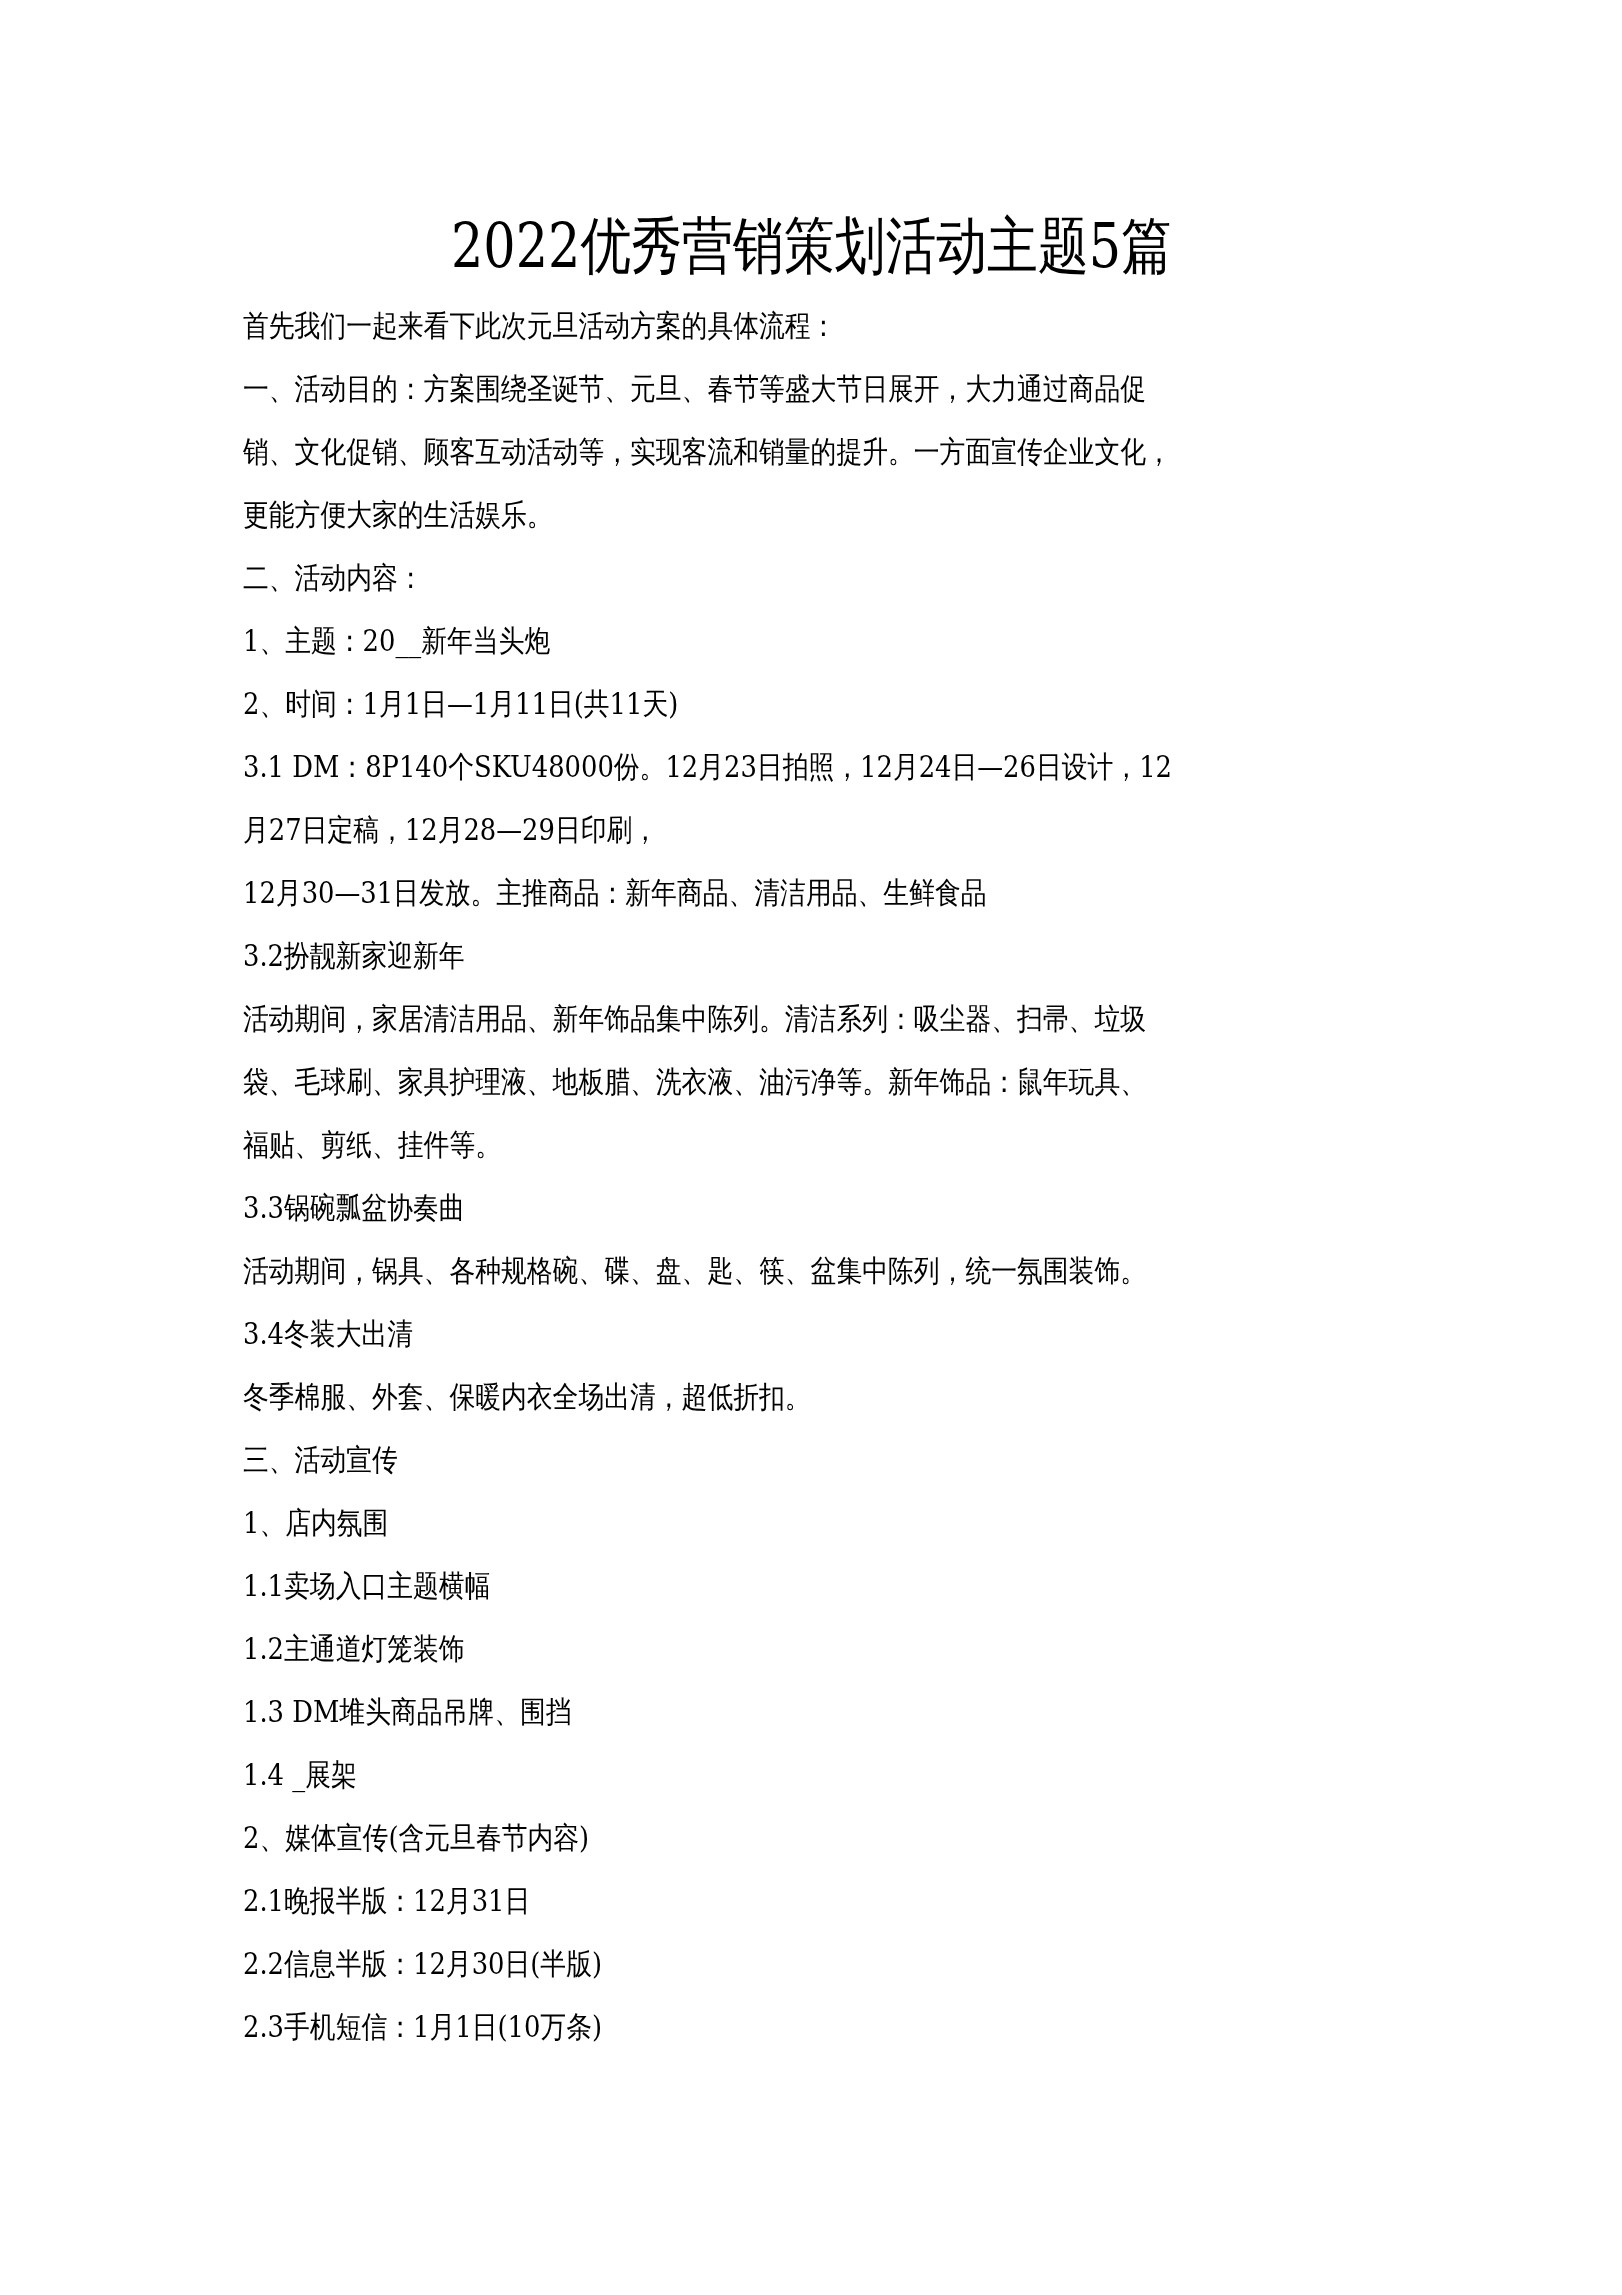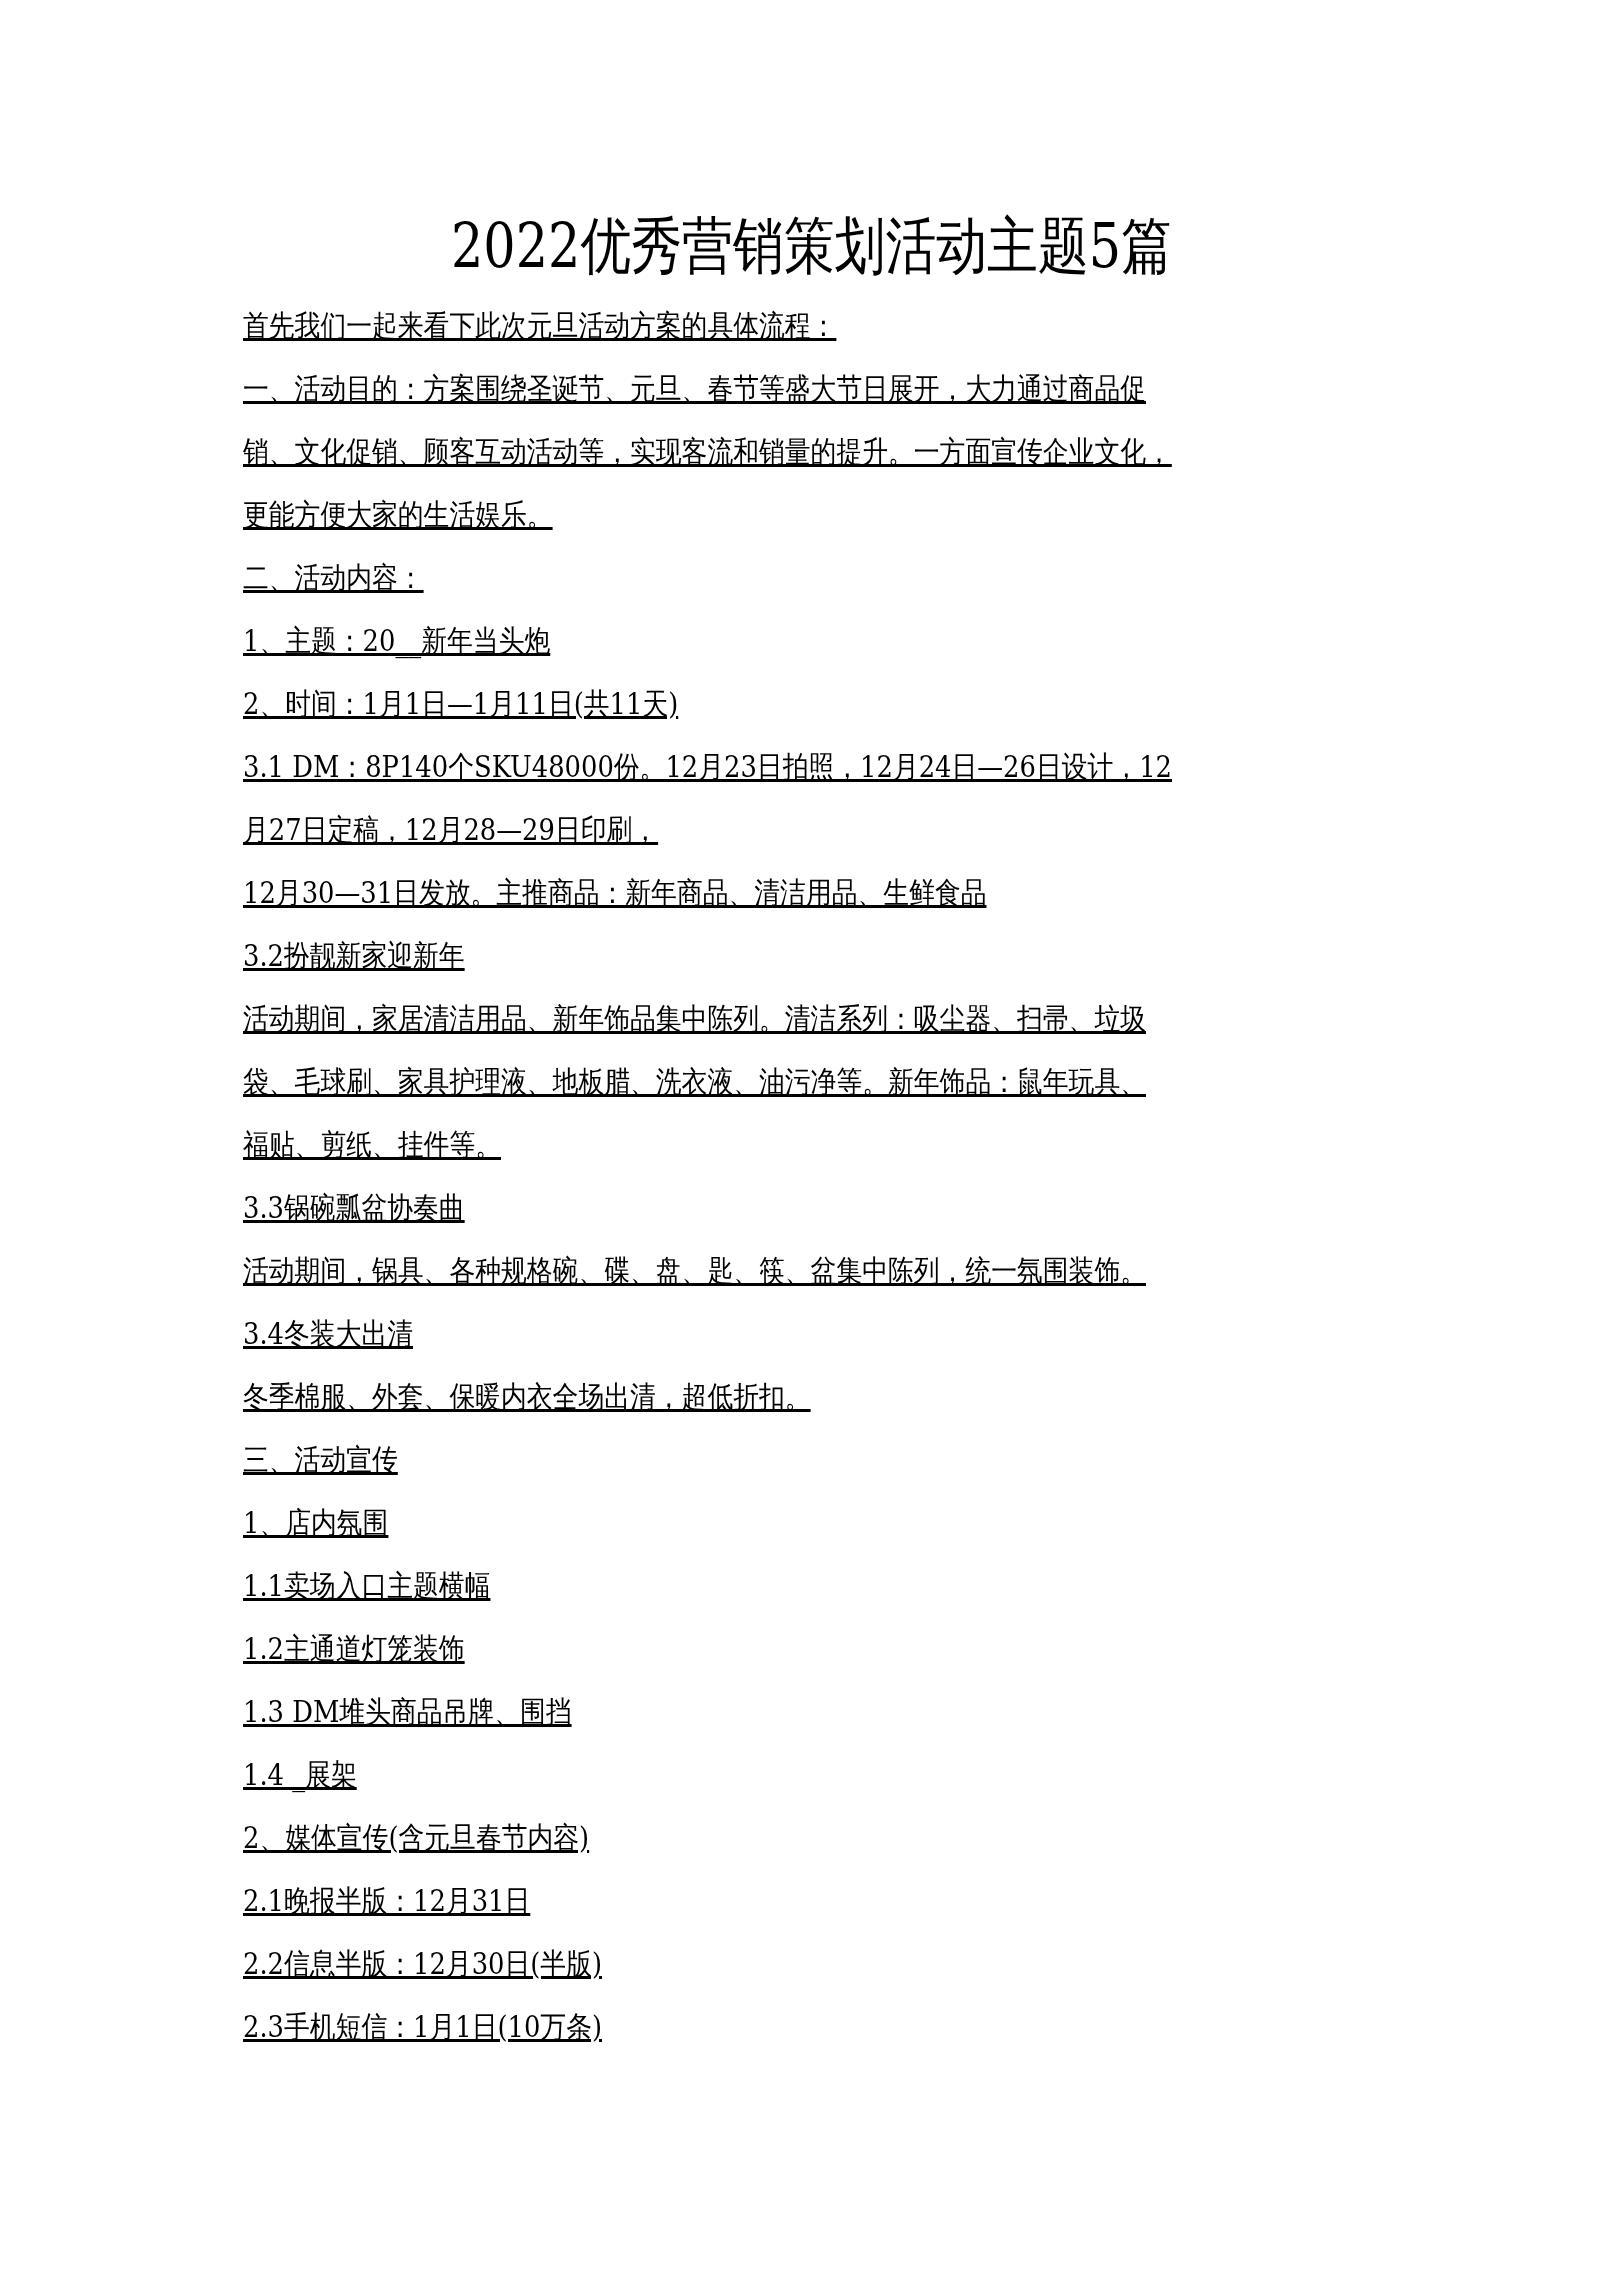--- a/index.html
+++ b/index.html
@@ -36,21 +36,20 @@
       margin: 0;
       transform: scaleX(0.82);
       transform-origin: center;
       white-space: nowrap;
     }
     .doc-body {
       position: absolute;
       left: 243px;
       top: 294px;
       width: 1165px;
-      text-decoration: underline;
     }
     .doc-line {
       display: block;
       height: 63px;
       line-height: 63px;
       font-size: 30px;
       white-space: nowrap;
       transform: scaleX(0.86);
       transform-origin: left center;
       margin: 0;

